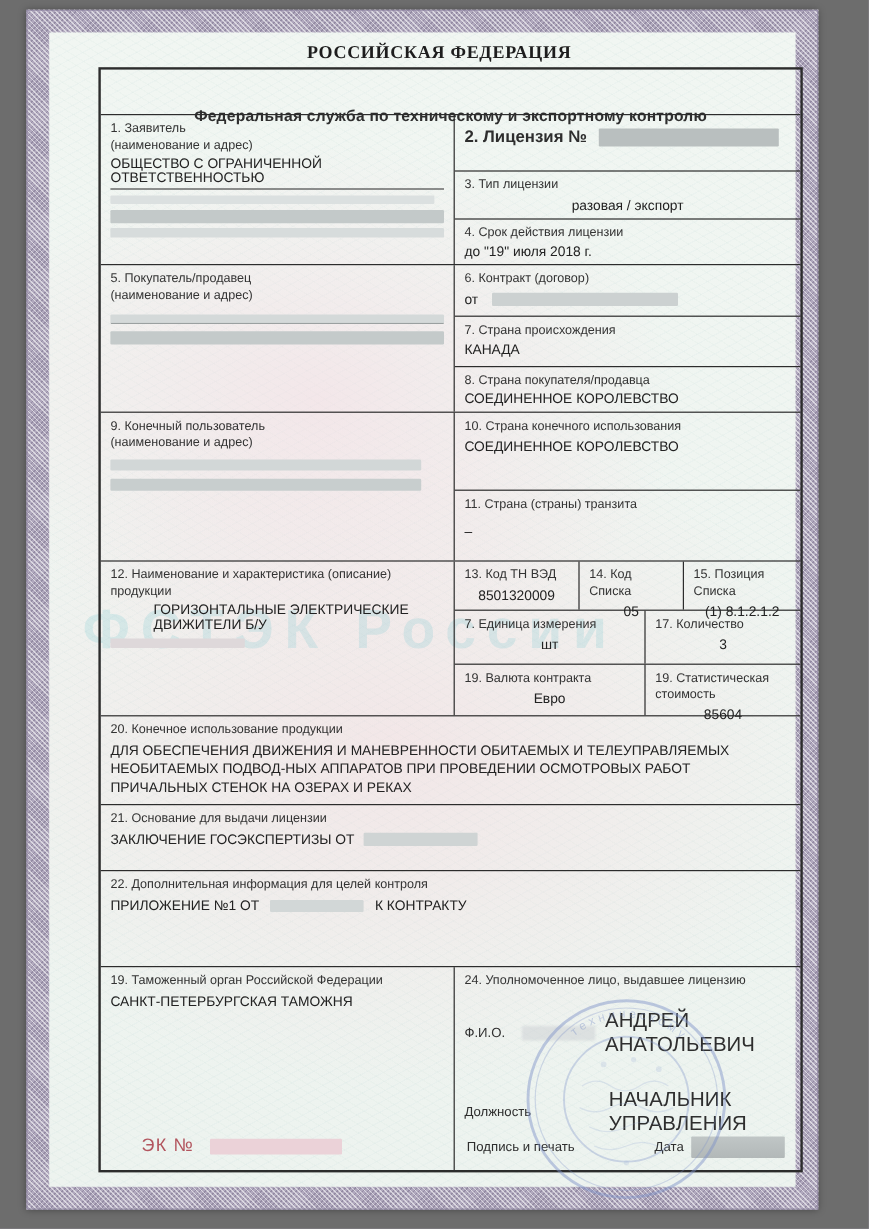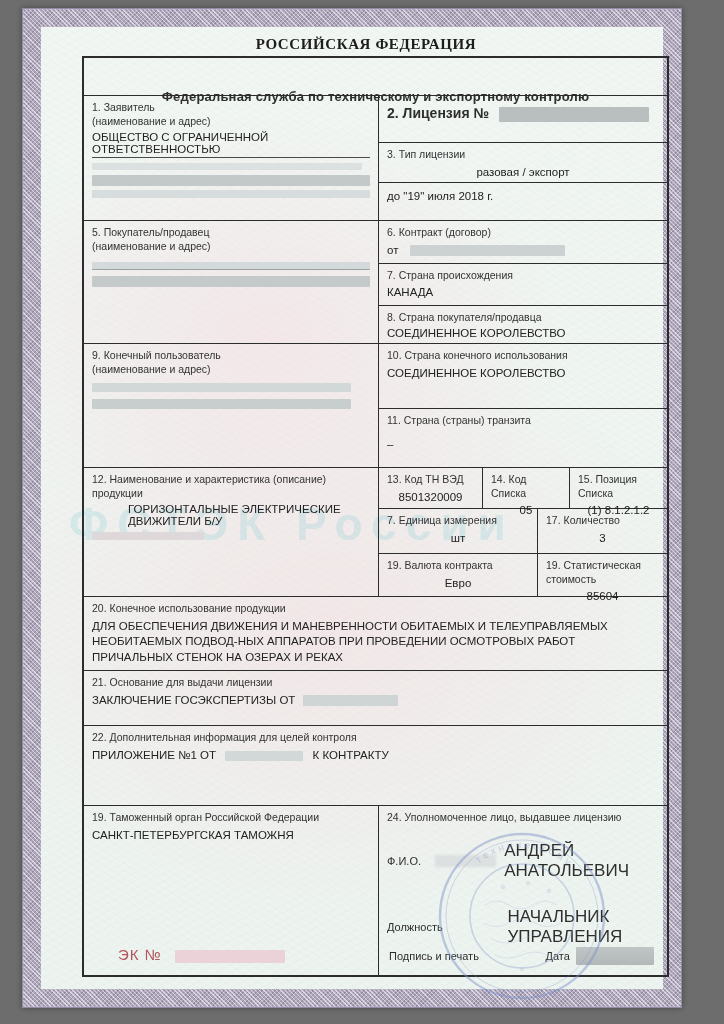--- a/index.html
+++ b/index.html
@@ -121,20 +121,21 @@
             <div class="license-line">
               <span>2. Лицензия №</span>
               <span class="bar" style="width:150px;height:15px;background:#b9bfbf;margin-left:6px;"></span>
             </div>
           </div>
           <div class="cell stack-cell" style="height:40px;">
             <div class="lbl">3. Тип лицензии</div>
             <div class="val val-c">разовая / экспорт</div>
           </div>
           <div class="cell stack-cell" style="height:37px;">
+            <div class="lbl">4. Срок действия лицензии</div>
             <div class="val" style="margin-top:2px;">до "19" июля 2018 г.</div>
           </div>
         </div>
       </div>
 
       <div class="trow" style="height:123px;">
         <div class="lcol cell">
           <div class="lbl">5. Покупатель/продавец</div>
           <div class="sub">(наименование и адрес)</div>
           <span class="bar bar-block" style="width:100%;height:8px;background:#d4d9d9;margin-top:10px;border-bottom:1px solid #9aa0a0;"></span>

